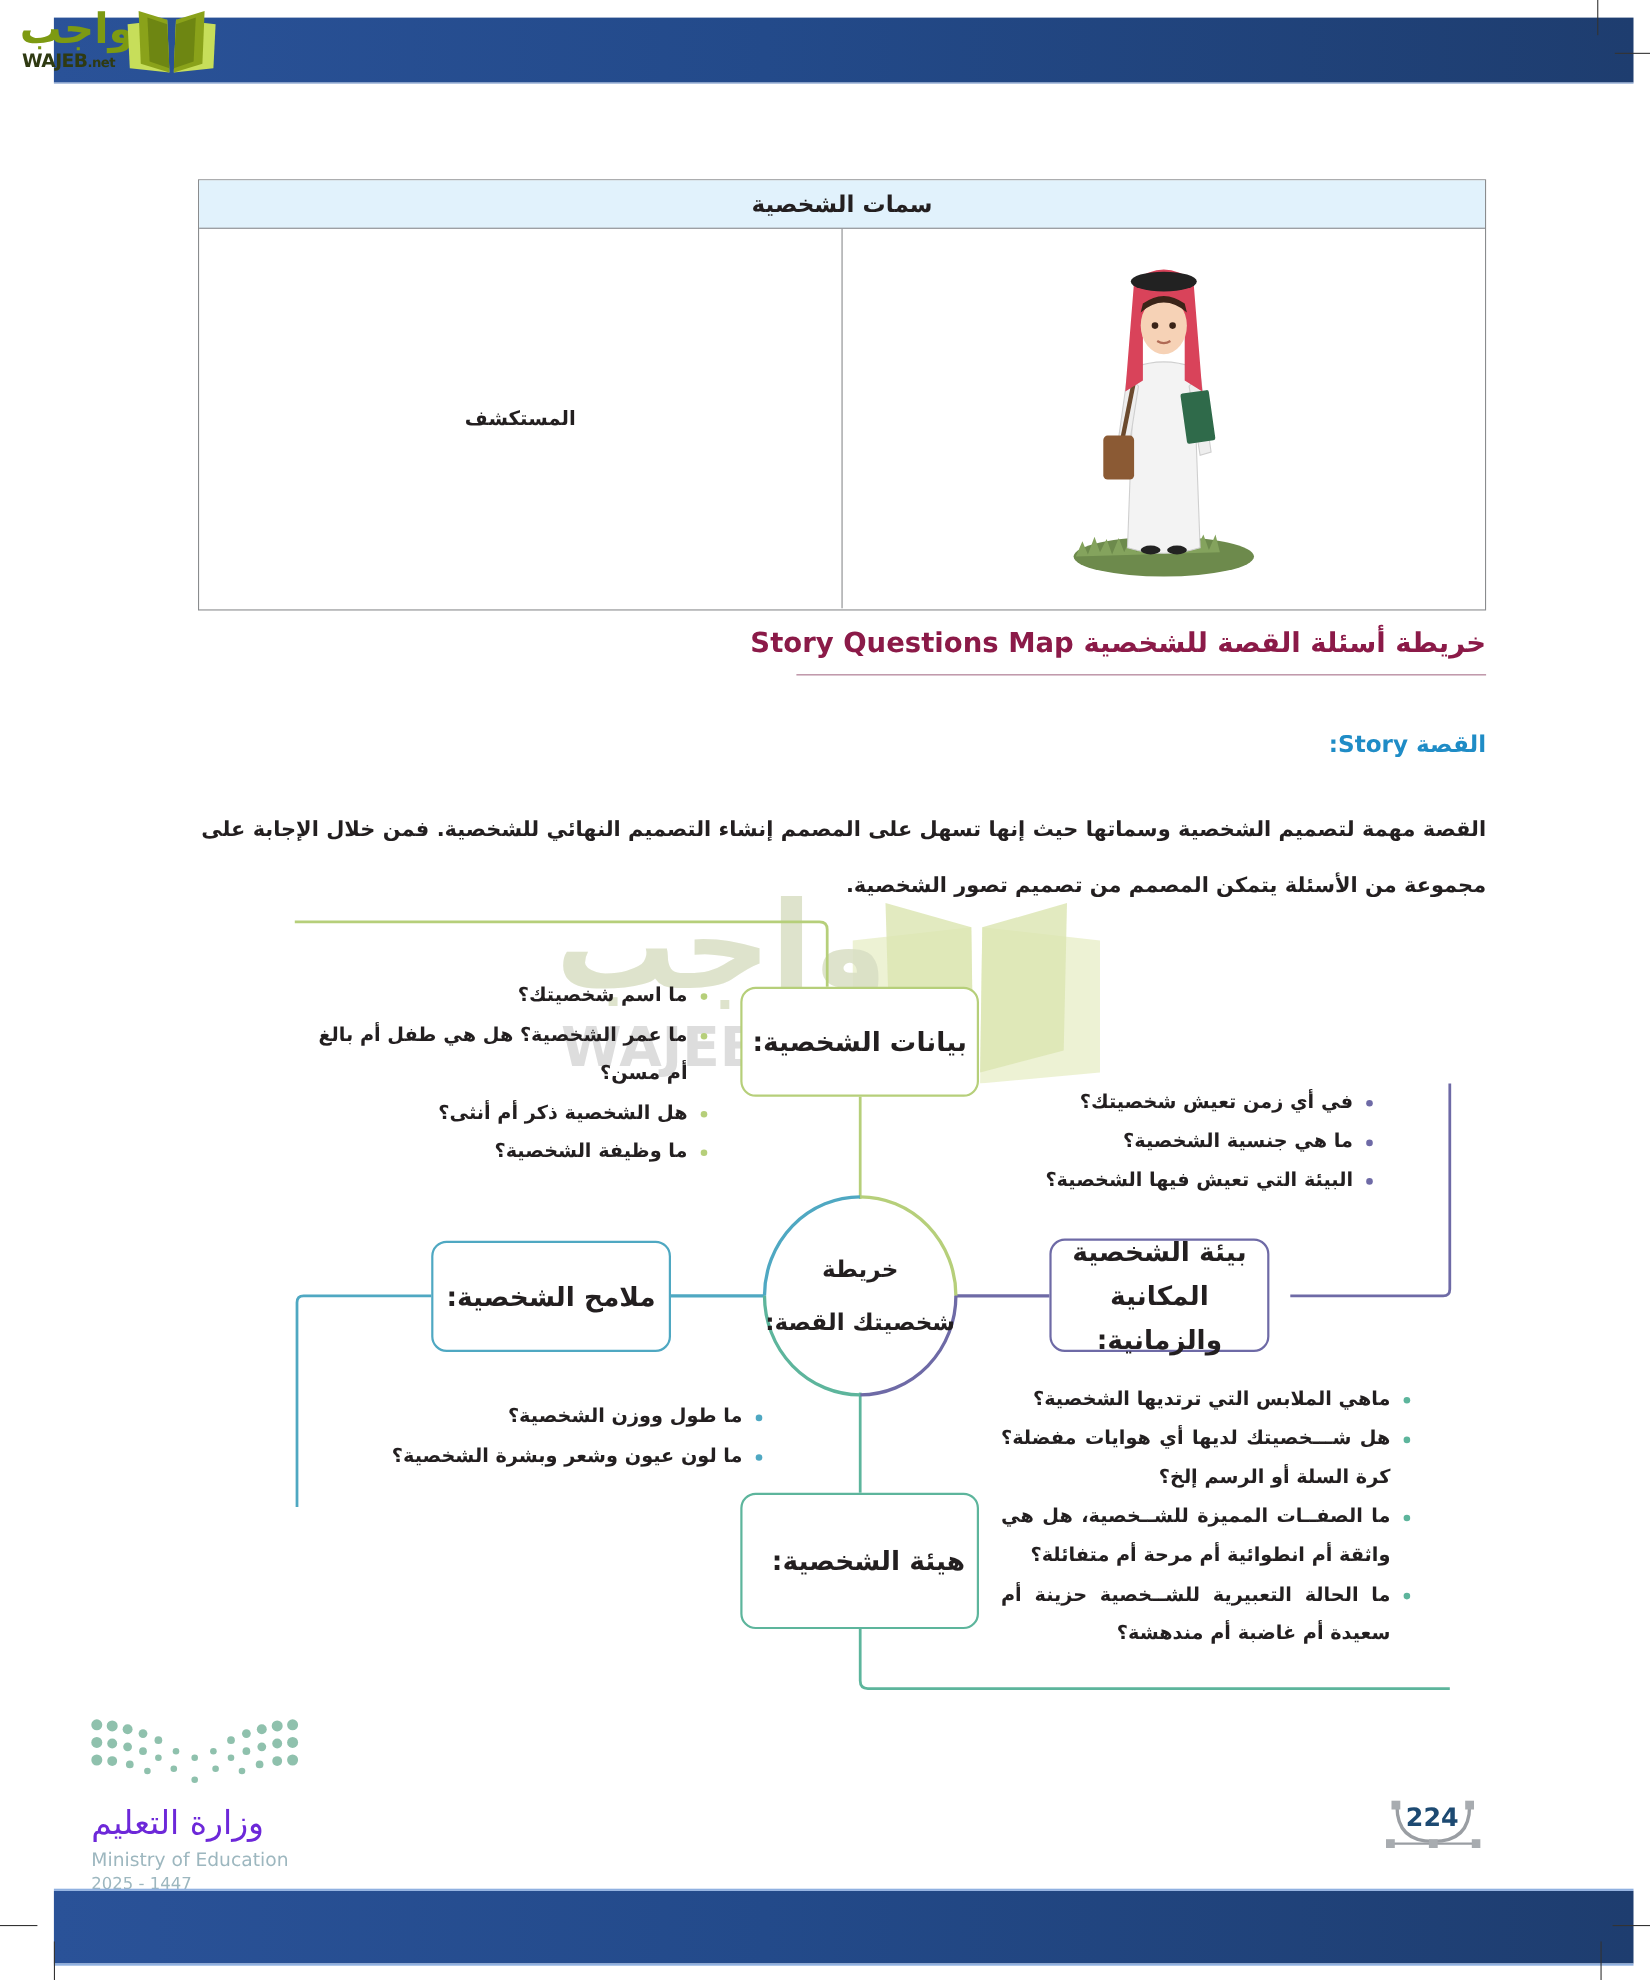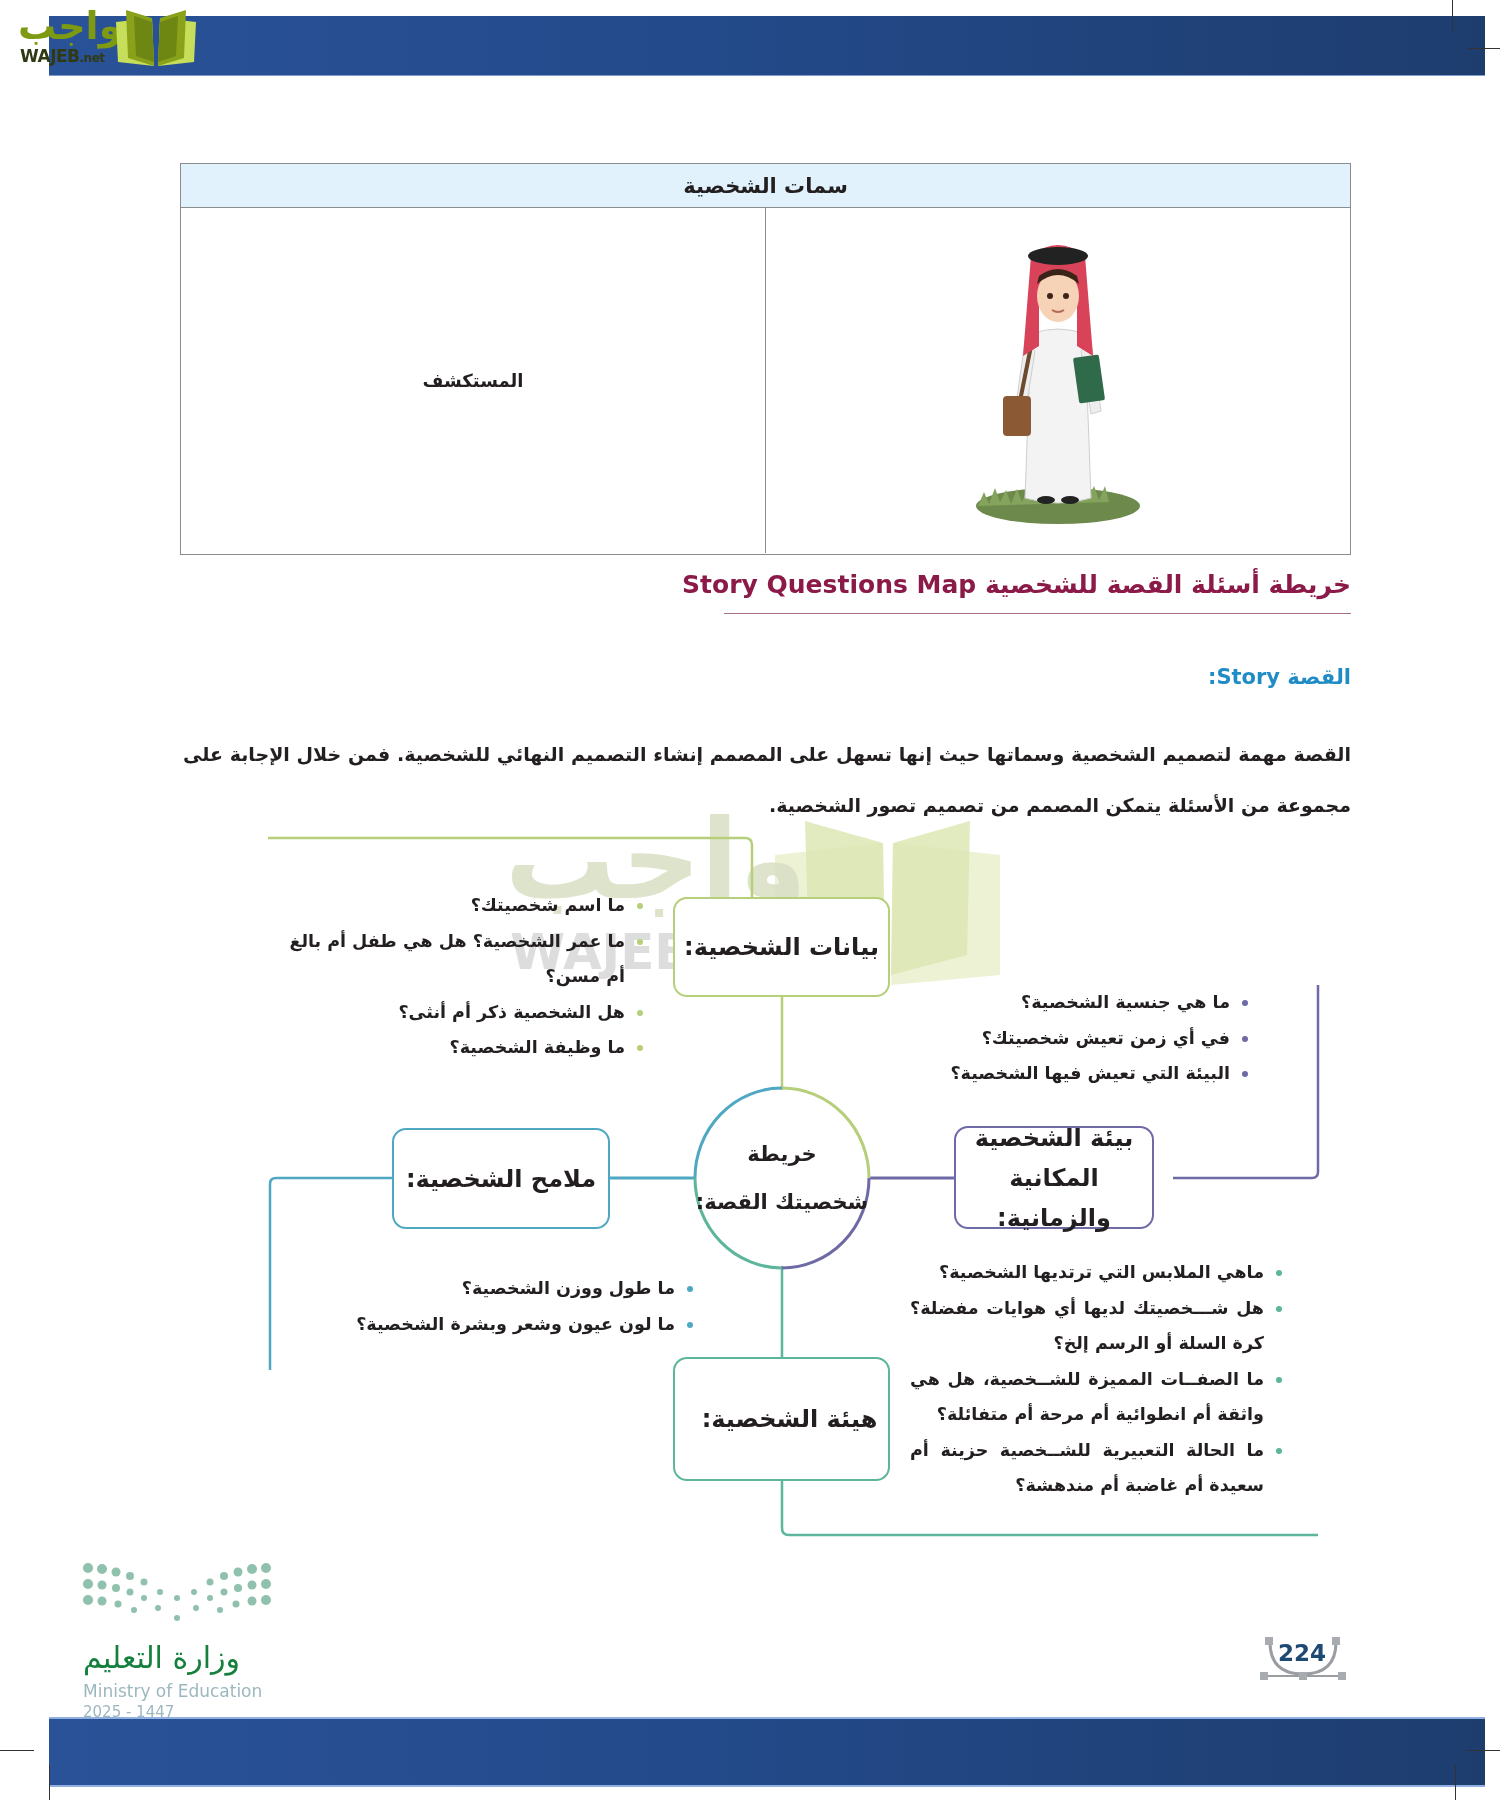--- a/index.html
+++ b/index.html
@@ -35,21 +35,21 @@
   .node { position:absolute; background:#fff; border-radius:14px; box-sizing:border-box; display:flex; align-items:center; justify-content:center;
           text-align:center; font-size:24px; font-weight:bold; direction:rtl; line-height:40px; }
   .center-node { position:absolute; left:695px; top:1088px; width:174px; height:180px; border-radius:50%; display:flex; flex-direction:column;
           align-items:center; justify-content:center; font-size:21px; font-weight:bold; direction:rtl; line-height:48px; }
   .qlist { position:absolute; list-style:none; margin:0; padding:0; direction:rtl; font-size:17.5px; font-weight:bold; line-height:35.5px; }
   .qlist li { position:relative; padding-right:18px; }
   .qlist li::before { content:""; position:absolute; right:0; top:15px; width:6px; height:6px; border-radius:50%; background:var(--dot); }
 
   .watermark { position:absolute; pointer-events:none; }
   .ministry { position:absolute; left:82px; top:1562px; width:190px; }
-  .min-ar { position:absolute; left:83px; top:1640px; font-size:30px; color:#15803d; direction:rtl; letter-spacing:1px; }
+  .min-ar { position:absolute; left:83px; top:1640px; font-size:30px; color:#6d28d9; direction:rtl; letter-spacing:1px; }
   .min-en { position:absolute; left:83px; top:1681px; font-size:17px; color:#9db7bf; }
   .min-yr { position:absolute; left:83px; top:1703px; font-size:15px; color:#9db7bf; }
   .page-num { position:absolute; left:1262px; top:1640px; width:80px; text-align:center; font-size:23px; font-weight:bold; color:#1d4a72; }
 </style>
 </head>
 <body>
 
 <div class="banner top"></div>
 <div class="crop" style="left:1452px;top:0;width:1px;height:32px;"></div>
 <div class="crop" style="left:1468px;top:48px;width:32px;height:1px;"></div>
@@ -151,22 +151,22 @@
   <span>هيئة الشخصية:</span>
 </div>
 
 <ul class="qlist" style="right:857px;top:888px;width:360px;--dot:#b6cf7a;">
   <li>ما اسم شخصيتك؟</li>
   <li>ما عمر الشخصية؟ هل هي طفل أم بالغ أم مسن؟</li>
   <li>هل الشخصية ذكر أم أنثى؟</li>
   <li>ما وظيفة الشخصية؟</li>
 </ul>
 <ul class="qlist" style="right:252px;top:985px;width:330px;--dot:#6e6aa6;">
+  <li>في أي زمن تعيش شخصيتك؟</li>
   <li>ما هي جنسية الشخصية؟</li>
-  <li>في أي زمن تعيش شخصيتك؟</li>
   <li>البيئة التي تعيش فيها الشخصية؟</li>
 </ul>
 <ul class="qlist" style="right:807px;top:1271px;width:360px;--dot:#4fa8c2;">
   <li>ما طول ووزن الشخصية؟</li>
   <li>ما لون عيون وشعر وبشرة الشخصية؟</li>
 </ul>
 <ul class="qlist" style="right:218px;top:1255px;width:372px;--dot:#5db59c;text-align:justify;">
   <li>ماهي الملابس التي ترتديها الشخصية؟</li>
   <li>هل شـــخصيتك لديها أي هوايات مفضلة؟ كرة السلة أو الرسم إلخ؟</li>
   <li>ما الصفــات المميزة للشــخصية، هل هي واثقة أم انطوائية أم مرحة أم متفائلة؟</li>

